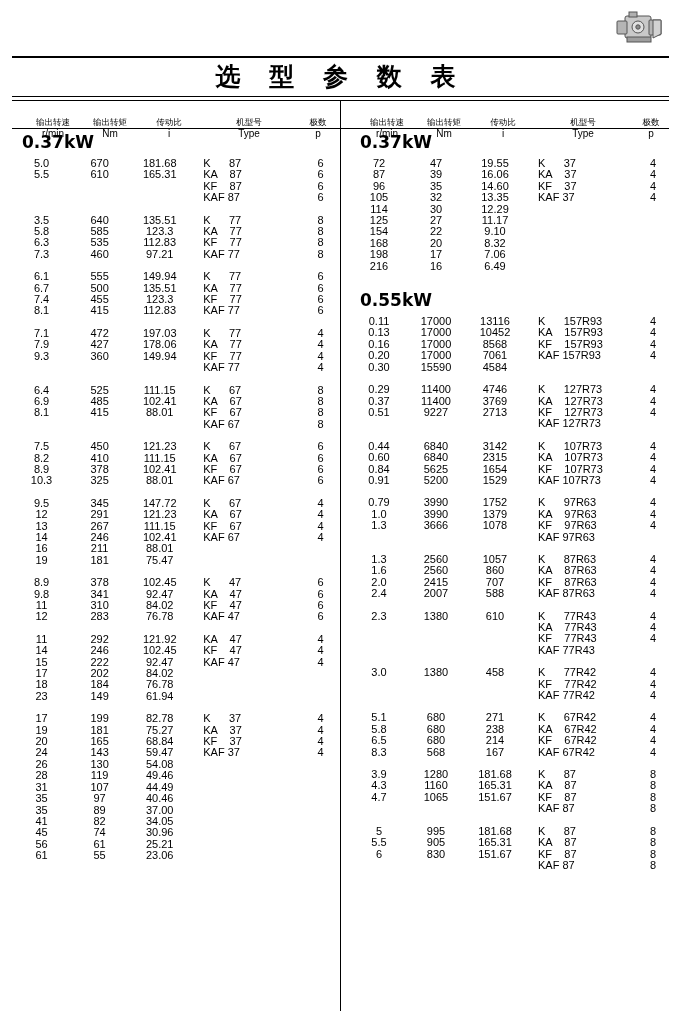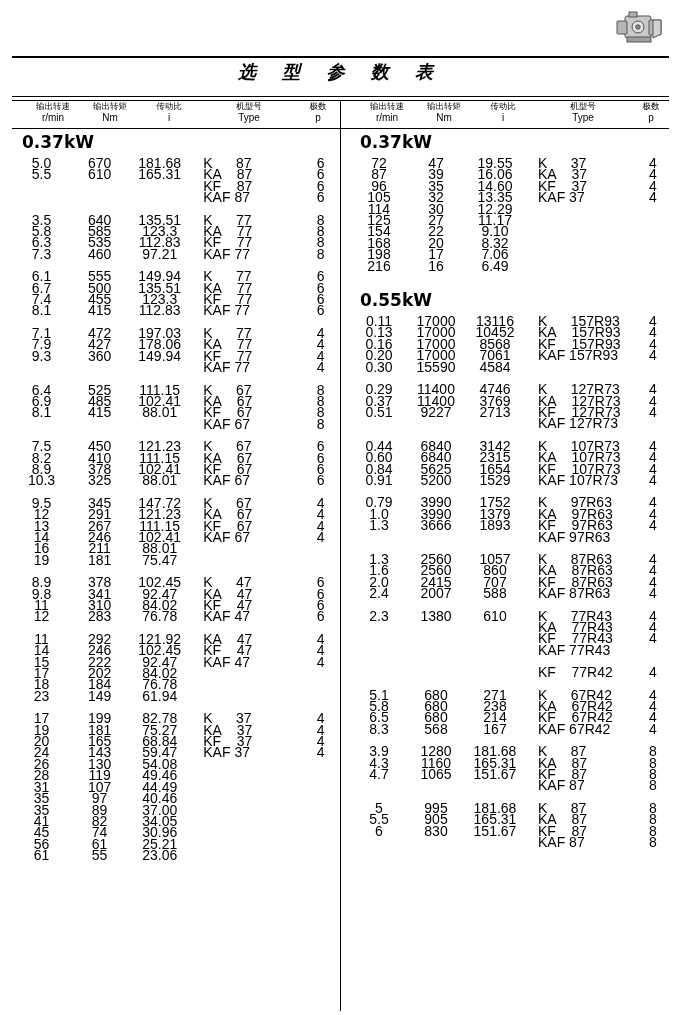--- a/index.html
+++ b/index.html
@@ -19,51 +19,50 @@
   }
   .title-rule-top{
     position:absolute;left:12px;right:12px;top:56px;height:2px;background:#000;
   }
   .title-rule-bottom{
     position:absolute;left:12px;right:12px;top:96px;height:1px;background:#000;
   }
   .doc-title{
     position:absolute;left:0;right:0;top:60px;
     text-align:center;
-    font-size:18px;font-weight:bold;letter-spacing:10px;
+    font-size:25px;font-weight:bold;letter-spacing:10px;
     font-family:"DejaVu Sans", sans-serif;
-    font-style:italic;
   }
 
   
   .colhead{
     position:absolute;top:101px;height:26px;
     font-size:8.5px;text-align:center;
   }
-  .colhead .hcell{position:absolute;top:0;text-align:center;line-height:11px;}
+  .colhead .hcell{position:absolute;top:16px;text-align:center;line-height:11px;}
   .colhead .hcell .l1{display:block;}
   .colhead .hcell .l2{display:block;font-size:10px;}
   .rule{position:absolute;background:#000;}
 
   
   .vdiv{position:absolute;left:340px;top:101px;width:1px;height:910px;background:#000;}
 
   
   .col{position:absolute;top:132px;}
   .colL{left:12px;width:326px;}
   .colR{left:350px;width:320px;}
 
   .kwhdr{
     font-size:17px;font-weight:bold;
     font-family:"DejaVu Sans", sans-serif;
     margin:0 0 6px 10px;
   }
   .spacer{height:11px;}
 
-  table.data{border-collapse:collapse;width:100%;font-size:14px;}
+  table.data{border-collapse:collapse;width:100%;font-size:11px;}
   table.data td{padding:0;height:11.4px;line-height:11.4px;vertical-align:top;}
   .c-rpm{width:58px;text-align:center;}
   .c-tor{width:56px;text-align:center;}
   .c-rat{width:62px;text-align:center;}
   .c-typ{width:98px;text-align:left;padding-left:12px !important;white-space:pre;}
   .c-pol{width:34px;text-align:center;}
 
   .grp{margin-bottom:0;}
 </style>
 </head>
@@ -760,21 +759,21 @@
           <tr>
             <td class="c-rpm">1.0</td>
             <td class="c-tor">3990</td>
             <td class="c-rat">1379</td>
             <td class="c-typ">KA    97R63</td>
             <td class="c-pol">4</td>
           </tr>
           <tr>
             <td class="c-rpm">1.3</td>
             <td class="c-tor">3666</td>
-            <td class="c-rat">1893</td>
+            <td class="c-rat">1078</td>
             <td class="c-typ">KF    97R63</td>
             <td class="c-pol">4</td>
           </tr>
           <tr>
             <td class="c-rpm"></td>
             <td class="c-tor"></td>
             <td class="c-rat"></td>
             <td class="c-typ">KAF 97R63</td>
             <td class="c-pol"></td>
           </tr>
@@ -843,24 +842,38 @@
             <td class="c-rat"></td>
             <td class="c-typ">KAF 77R43</td>
             <td class="c-pol"></td>
           </tr>
         </tbody>
       </table>
       <div class="spacer"></div>
       <table class="data grp">
         <tbody>
           <tr>
+            <td class="c-rpm">3.0</td>
+            <td class="c-tor">1380</td>
+            <td class="c-rat">458</td>
+            <td class="c-typ">K      77R42</td>
+            <td class="c-pol">4</td>
+          </tr>
+          <tr>
             <td class="c-rpm"></td>
             <td class="c-tor"></td>
             <td class="c-rat"></td>
             <td class="c-typ">KF    77R42</td>
+            <td class="c-pol">4</td>
+          </tr>
+          <tr>
+            <td class="c-rpm"></td>
+            <td class="c-tor"></td>
+            <td class="c-rat"></td>
+            <td class="c-typ">KAF 77R42</td>
             <td class="c-pol">4</td>
           </tr>
         </tbody>
       </table>
       <div class="spacer"></div>
       <table class="data grp">
         <tbody>
           <tr>
             <td class="c-rpm">5.1</td>
             <td class="c-tor">680</td>

